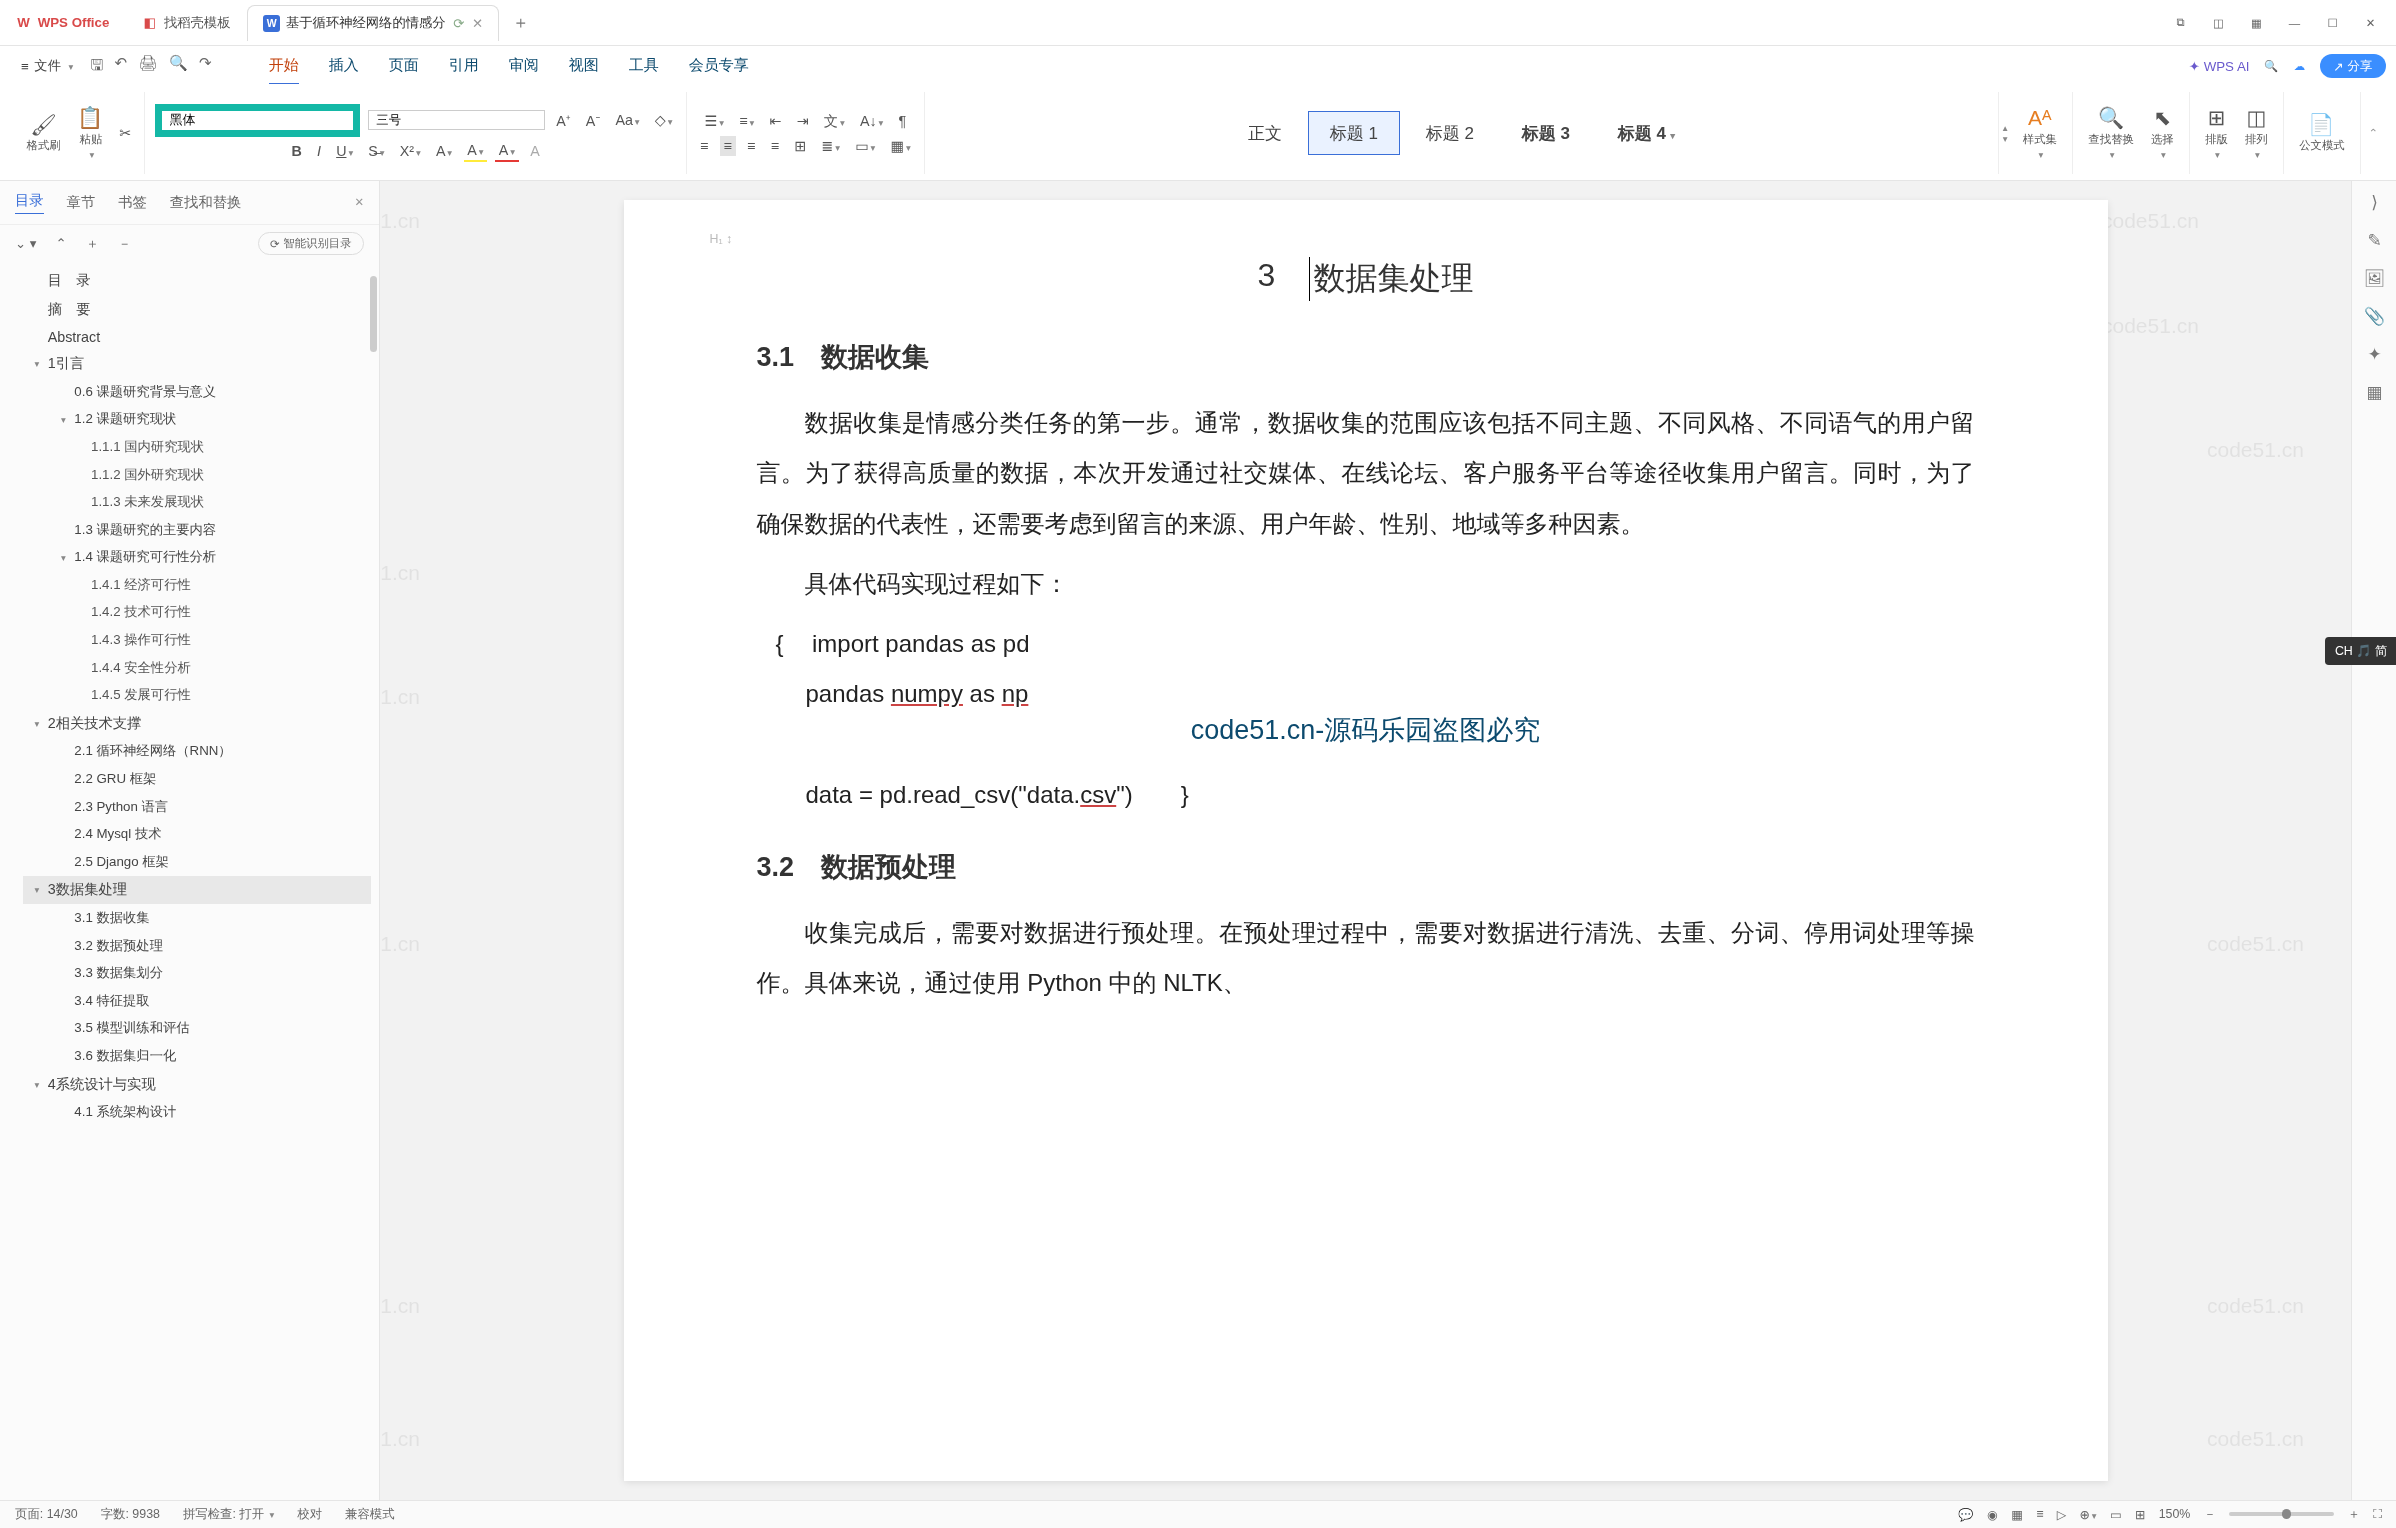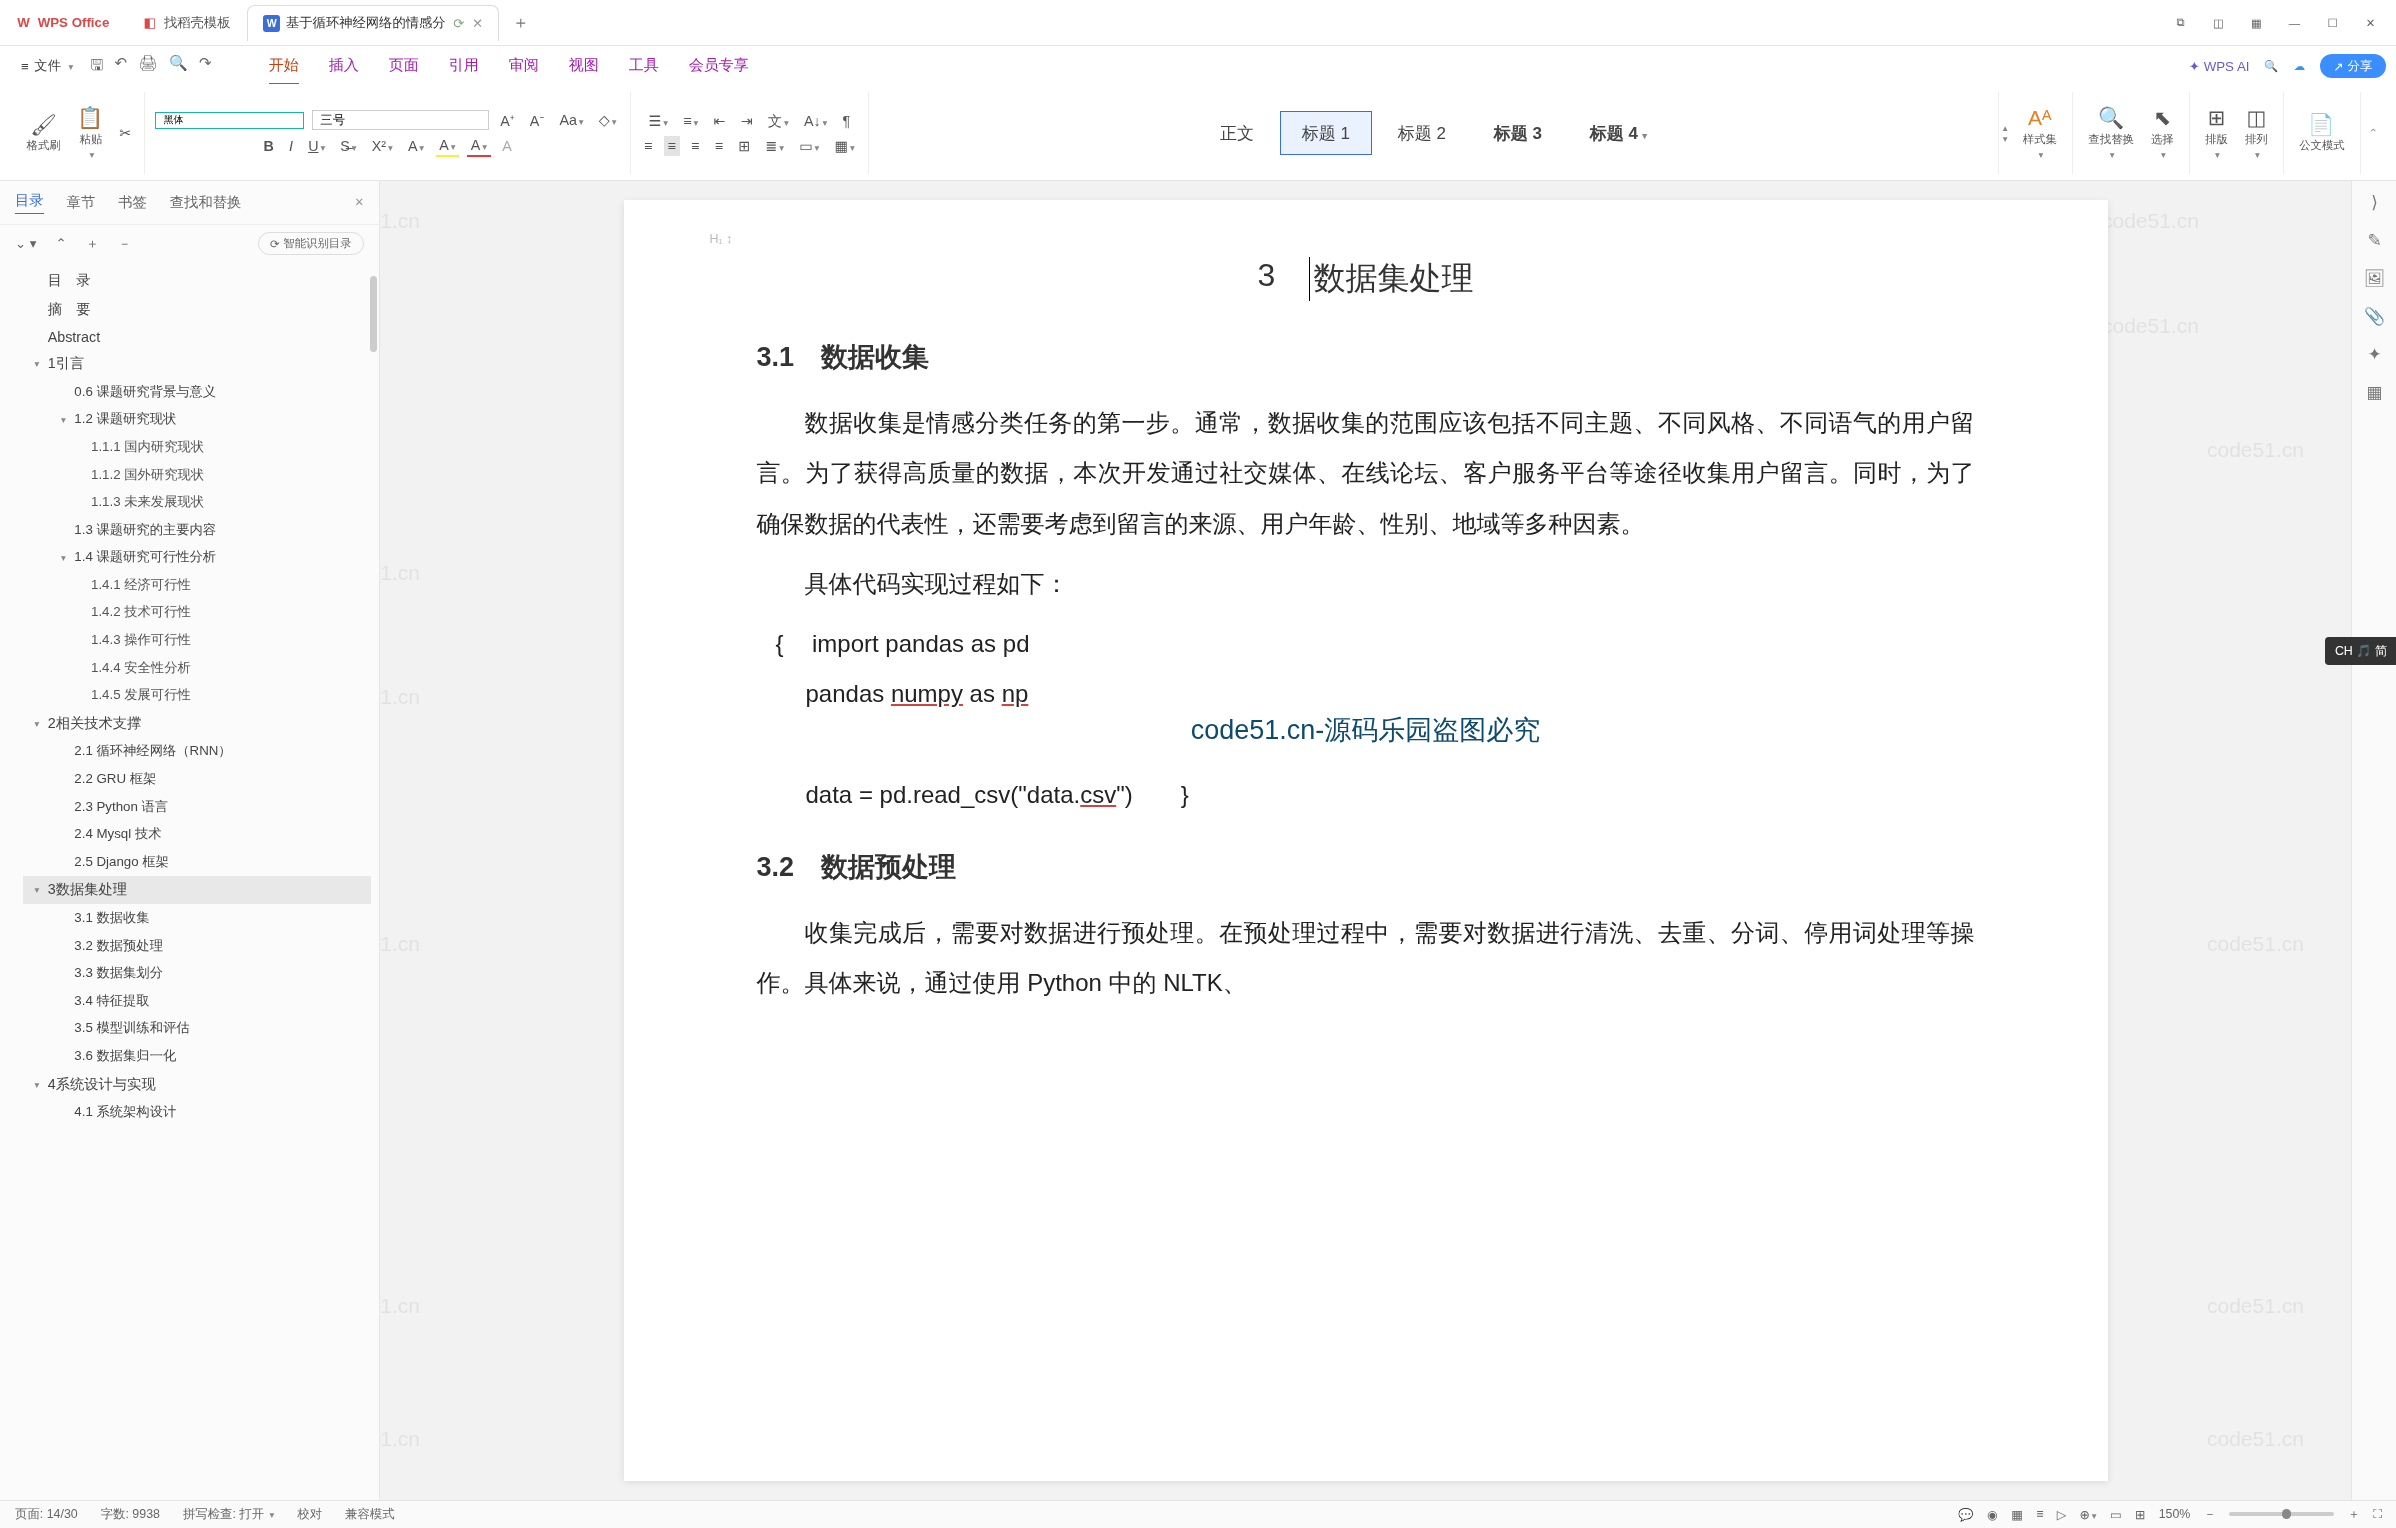--- a/index.html
+++ b/index.html
@@ -21,36 +21,36 @@
 .newtab { padding: 0 11.4px; font-size: 17px; color: #777; cursor: pointer; }
 .win-controls { margin-left: auto; display: flex; gap: 15px; padding-right: 15px; }
 .win-btn { width: 23px; height: 23px; display: flex; align-items: center; justify-content: center; color: #666; cursor: pointer; }
 
 
 .menubar { height: 40px; display: flex; align-items: center; background: #fff; padding: 0 11.4px; position: relative; z-index: 2; }
 .file-menu { display: flex; align-items: center; gap: 5.7px; padding: 3.8px 9.5px; font-size: 13.3px; color: #444; cursor: pointer; }
 .qat { display: flex; gap: 11.4px; margin-left: 7.6px; }
 .qat-btn { color: #666; font-size: 15px; cursor: pointer; }
 .menu-tabs { display: flex; margin-left: 57px; gap: 30px; }
-.menu-tab { font-size: 15px; color: #a21caf; padding: 7.6px 0; cursor: pointer; }
+.menu-tab { font-size: 15px; color: #0c4a6e; padding: 7.6px 0; cursor: pointer; }
 .menu-tab.active { color: #c2410c; border-bottom: 1.9px solid #3a6fd8; font-weight: 500; }
 .menu-right { margin-left: auto; display: flex; align-items: center; gap: 15px; }
 .wps-ai { color: #6a5acd; font-size: 13.3px; display: flex; align-items: center; gap: 3.8px; }
 .share-btn { background: #3a8eff; color: #fff; padding: 3.8px 13.3px; border-radius: 13.3px; font-size: 12.4px; display: flex; align-items: center; gap: 3.8px; }
 
 
 .ribbon { height: 95px; display: flex; align-items: stretch; background: #fff; border-bottom: 1px solid #e5e5e5; padding: 5.7px 11.4px; position: relative; z-index: 2; }
 .rgroup { display: flex; flex-direction: column; align-items: center; justify-content: center; padding: 0 9.5px; border-right: 1px solid #eee; }
 .rgroup.horiz { flex-direction: row; gap: 5.7px; }
 .rgroup .top-row, .rgroup .bot-row { display: flex; align-items: center; gap: 7.6px; }
 .rgroup .bot-row { margin-top: 3.8px; }
 .rbtn-big { display: flex; flex-direction: column; align-items: center; gap: 1.9px; font-size: 11.4px; color: #555; cursor: pointer; padding: 1.9px 5.7px; }
 .rbtn-big .ic { font-size: 21px; }
 .rbtn-sm { font-size: 14.3px; color: #555; cursor: pointer; padding: 1.9px 3.8px; }
-.font-select { border: 1px solid #14b8a6; padding: 1.9px 7.6px; font-size: 10px; min-width: 95px; background: #fff; }
+.font-select { border: 7px solid #14b8a6; padding: 1.9px 7.6px; font-size: 13px; min-width: 95px; background: #fff; }
 .size-select { border: 1px solid #ccc; padding: 1.9px 7.6px; font-size: 12.4px; min-width: 48px; background: #fff; }
 .styles-row { display: flex; gap: 3.8px; }
 .style-box { border: 1px solid transparent; padding: 9.5px 21px; font-size: 17px; color: #444; cursor: pointer; white-space: nowrap; }
 .style-box.selected { border: 1px solid #3a6fd8; background: #eaf2ff; }
 .style-box.bold { font-weight: bold; }
 .scroll-arrows { display: flex; flex-direction: column; justify-content: center; color: #888; font-size: 9.5px; margin-left: 3.8px; }
 .dd { font-size: 9.5px; color: #888; margin-left: 1.9px; }
 
 
 .main { display: flex; height: calc(100% - 46px - 40px - 95px - 28.5px); position: relative; }

